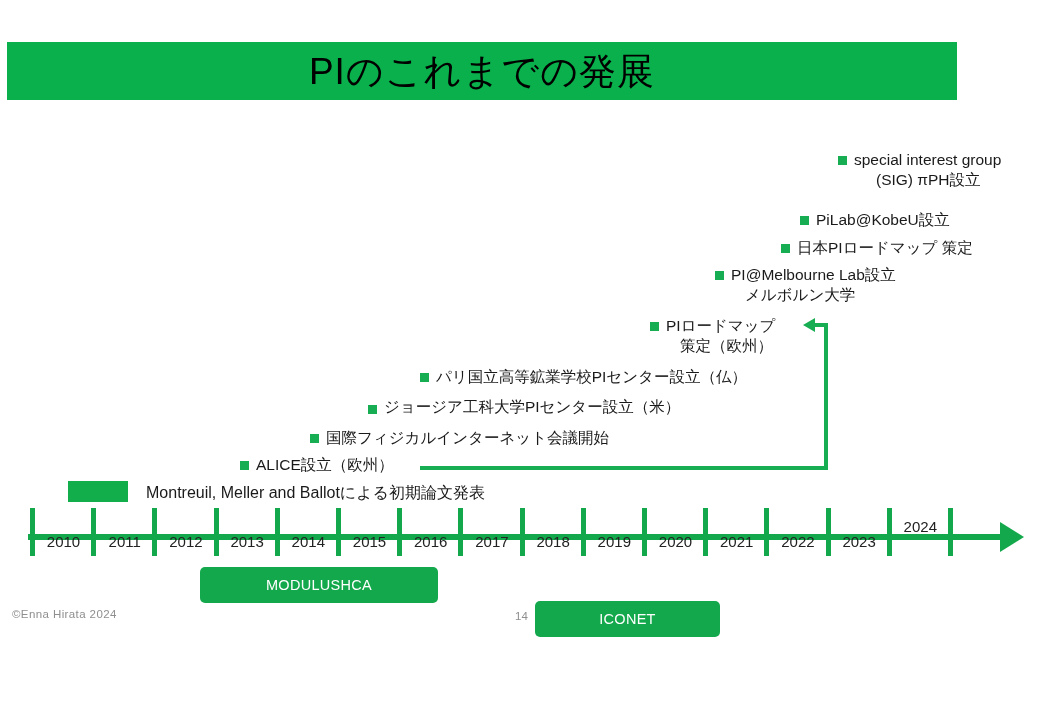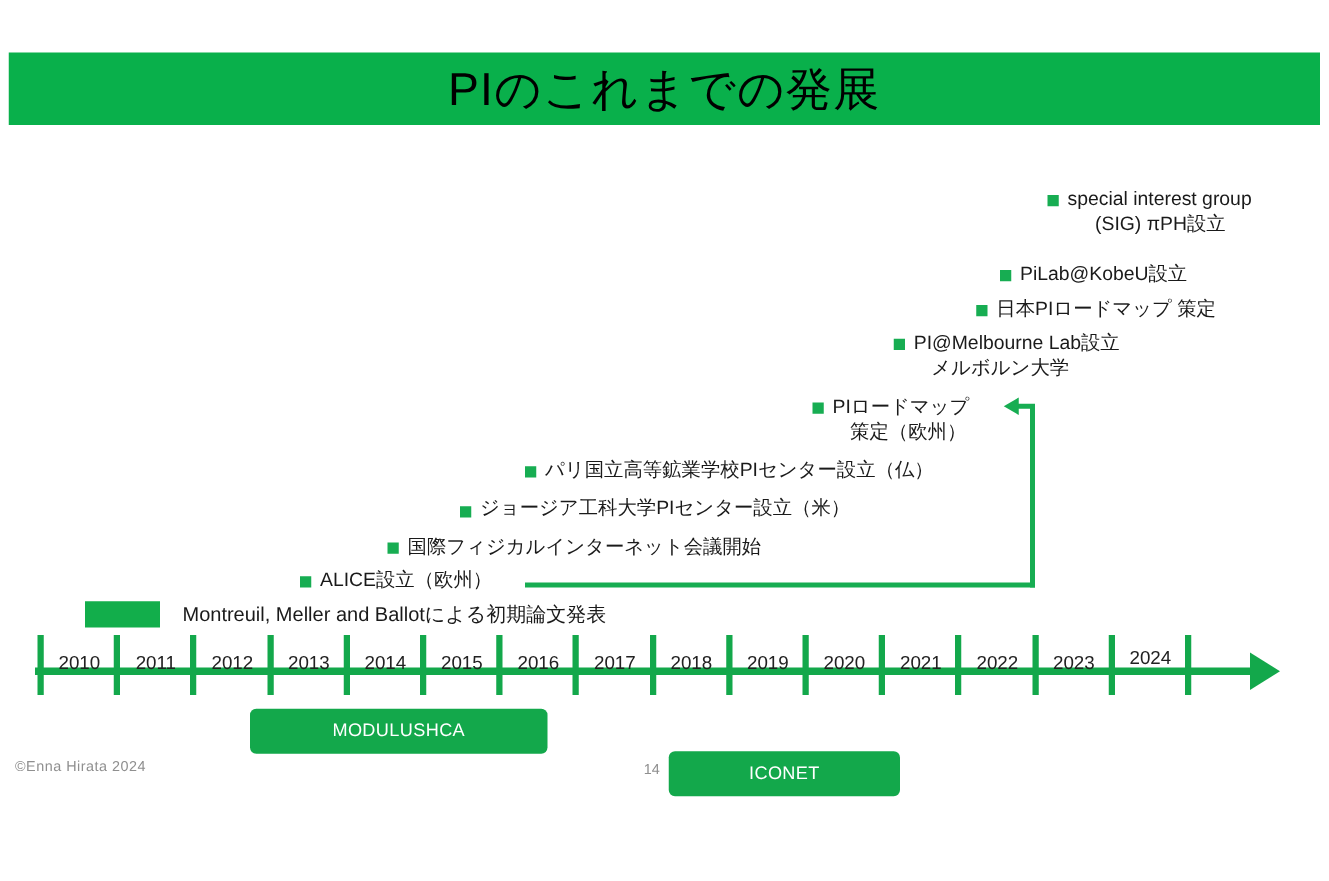--- a/index.html
+++ b/index.html
@@ -23,21 +23,21 @@
     width: 1063px;
     height: 705px;
     background: #ffffff;
   }
 
   
   #title-banner {
     position: absolute;
     left: 7px;
     top: 42px;
-    width: 1049px;
+    width: 950px;
     height: 58px;
     background: #09b04b;
     display: flex;
     align-items: center;
     justify-content: center;
   }
   #title-text {
     font-size: 37px;
     font-weight: 400;
     color: #000000;
@@ -143,21 +143,21 @@
   }
   .tick-down {
     position: absolute;
     top: 540px;
     width: 5px;
     height: 16px;
     background: #13a84b;
   }
   .year-label {
     position: absolute;
-    top: 521px;
+    top: 532px;
     font-size: 15px;
     color: #222222;
     text-align: center;
     width: 61px;
     line-height: 20px;
   }
   .year-label.offset-low {
     top: 517px;
   }
 

